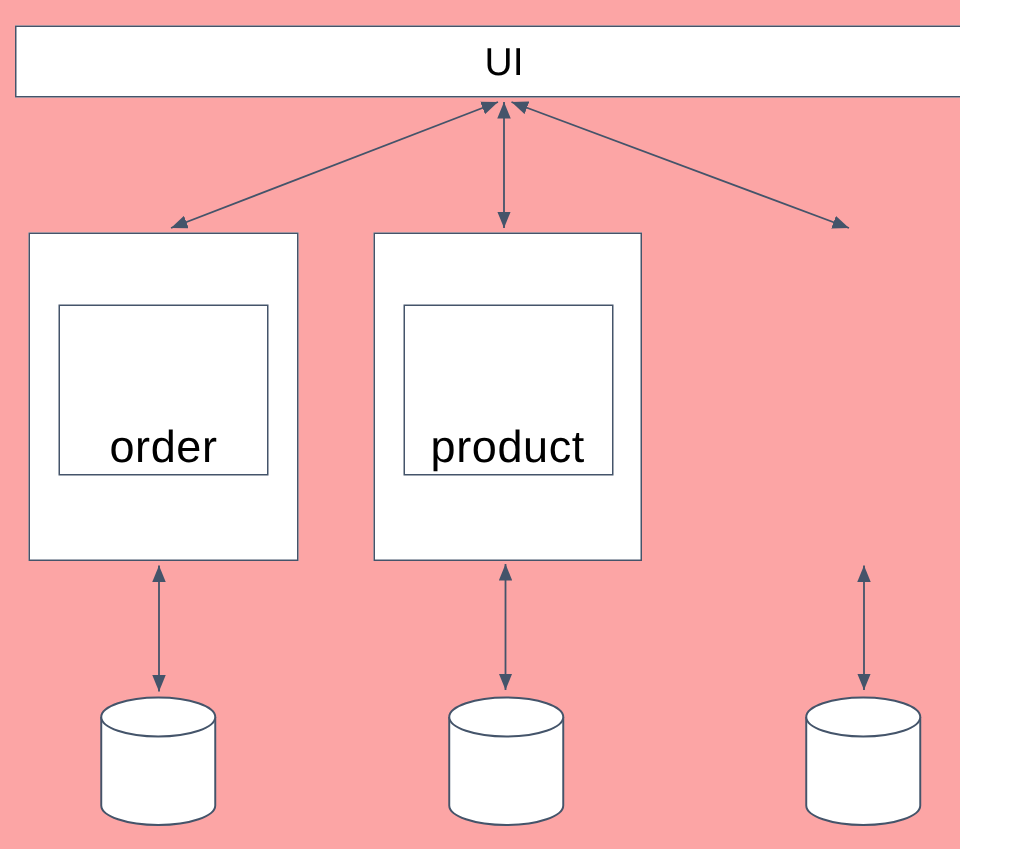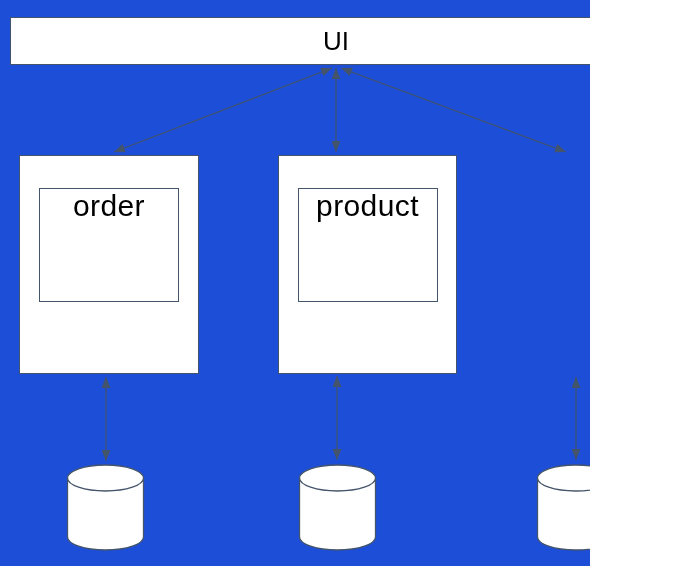--- a/index.html
+++ b/index.html
@@ -1,50 +1,50 @@
 <!DOCTYPE html>
 <html><head>
 <meta charset="utf-8">
 <style>
   html, body { margin: 0; padding: 0; background: #ffffff; }
   .canvas {
     position: relative;
-    width: 590px;
+    width: 640px;
     height: 566px;
-    background: #1d4ed8;
+    background: #fca5a5;
     font-family: "Liberation Sans", sans-serif;
     overflow: hidden;
   }
   .box {
     position: absolute;
     box-sizing: border-box;
     background: #ffffff;
     border: 1.3px solid #44546A;
   }
   .ui-box {
     left: 10px; top: 17px; width: 652px; height: 48px;
     display: flex; align-items: center; justify-content: center;
     font-size: 26px; color: #000000;
     z-index: 1;
   }
   .service {
     top: 155px; height: 219px;
     z-index: 1;
   }
   .service-order   { left: 19px;  width: 180px; }
-  .service-product { left: 249px; width: 179px; margin-left: 29px; }
+  .service-product { left: 249px; width: 179px; }
   .service-account { left: 483px; width: 181px; }
   .inner-box {
     position: absolute;
     left: 50%; transform: translateX(-50%);
-    top: 32px; width: 140px; height: 114px;
+    top: 47px; width: 140px; height: 114px;
     box-sizing: border-box;
     border: 1px solid #44546A;
     background: #ffffff;
-    display: flex; align-items: flex-start; justify-content: center;
+    display: flex; align-items: flex-end; justify-content: center;
     font-size: 30px; letter-spacing: 0.4px; color: #000000;
   }
   svg.overlay {
     position: absolute;
     left: 0; top: 0;
     width: 688px; height: 566px;
     z-index: 2;
     pointer-events: none;
   }
   .edge { stroke: #44546A; stroke-width: 1.2; fill: none; }

